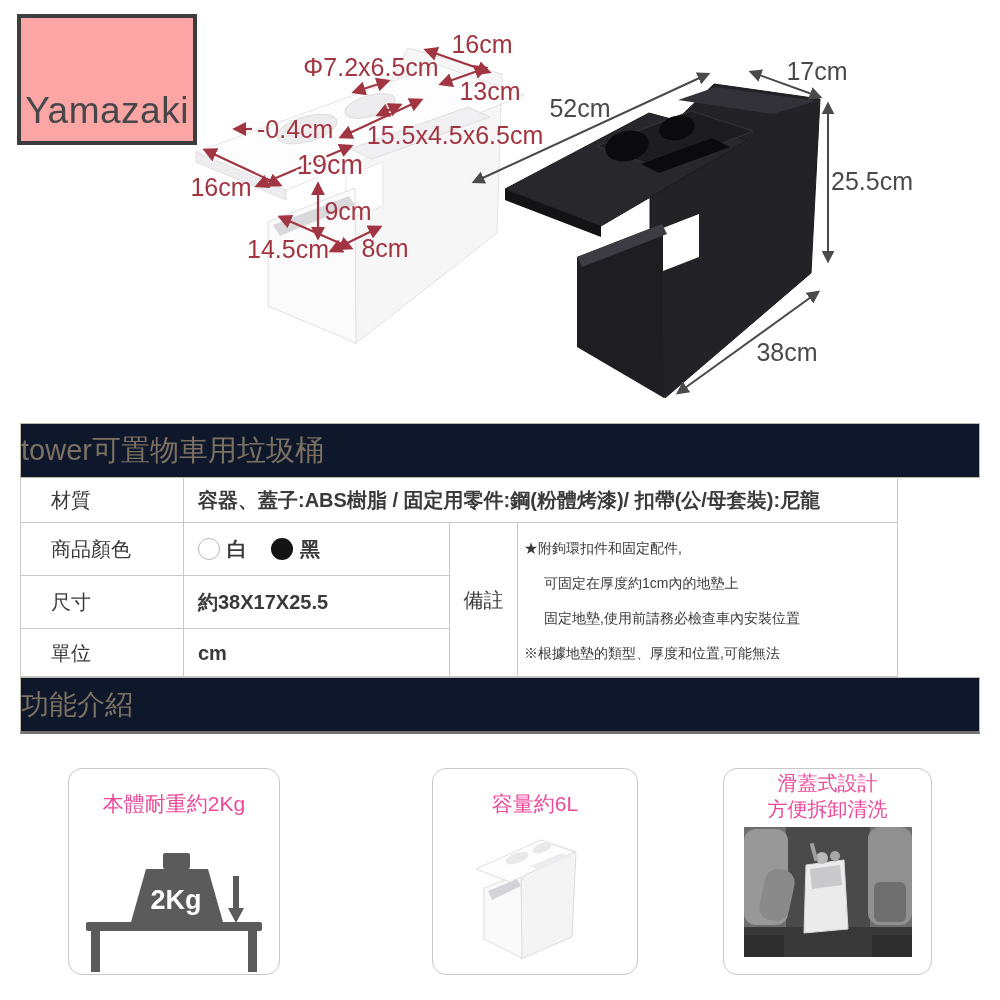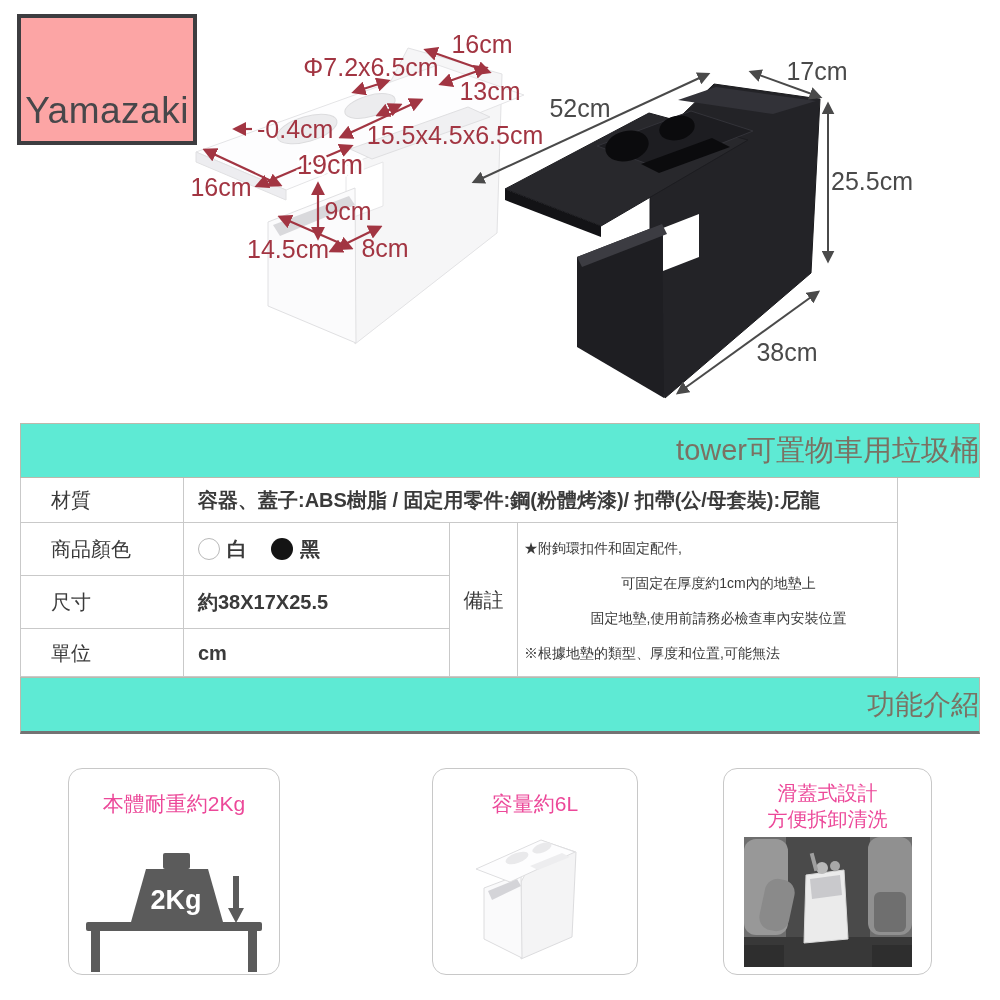--- a/index.html
+++ b/index.html
@@ -18,58 +18,58 @@
   .logo-text { font-size:37px; color:#47474a; letter-spacing:0.5px; }
 
   .dim-r { stroke:#a23542; stroke-width:2.2; }
   .dim-g { stroke:#4a4a4a; stroke-width:2; }
   .lr { fill:#a23542; font-size:25px; font-family:"Liberation Sans",sans-serif; }
   .lg { fill:#4a4a4a; font-size:25px; font-family:"Liberation Sans",sans-serif; }
   .outline { font-size:27px; stroke:#ffffff; stroke-width:5px; paint-order:stroke; }
 
   
   .bar {
-    position:absolute; left:20px; width:960px; background:#5eead4;
+    position:absolute; left:20px; width:960px; background:#0f172a;
     border:1px solid #bdb8ac; color:#7b7163;
-    display:flex; align-items:center; justify-content:flex-end;
+    display:flex; align-items:center; justify-content:flex-start;
   }
   .spec-title-bar { top:423px; height:55px; font-size:29px; }
   .features-bar  { top:677px; height:57px; font-size:28px; border-bottom:3px solid #737373; }
 
   .spec-table {
     position:absolute; left:20px; top:478px; width:878px; height:199px;
     display:grid; border:1px solid #c9c9c9; border-top:none;
     grid-template-columns:163px 266px 68px 1fr;
     grid-template-rows:45px 53px 53px 48px;
     font-size:20px; color:#3a3a3a; background:#fff;
   }
   .cell { display:flex; align-items:center; }
   .cell-label { padding-left:30px; border-right:1px solid #c9c9c9; }
   .cell-value { padding-left:14px;font-weight:bold; }
   .rb { border-right:1px solid #c9c9c9; }
   .bb { border-bottom:1px solid #c9c9c9; }
   .r1v { grid-column:2 / 5; }
   .note-label { grid-row:2 / 5; grid-column:3; justify-content:center; padding-left:0; border-right:1px solid #c9c9c9; }
   .note-body { grid-row:2 / 5; grid-column:4; display:block; padding:8px 4px 0 6px; font-size:14px; line-height:35px; }
-  .note-line.indent { padding-left:20px;text-align:center; }
+  .note-line.indent { padding-left:20px; }
 
   .swatch { display:inline-block; width:22px; height:22px; border-radius:50%; margin-right:7px; vertical-align:-4px; }
   .swatch-white { background:#fff; border:1px solid #b9b9b9; }
   .swatch-black { background:#141414; margin-left:24px; }
 
   
   .card {
     position:absolute; top:768px; height:207px; background:#fff;
     border:1px solid #c8c8c8; border-radius:14px; text-align:center;
   }
   .card1 { left:68px;  width:212px; }
   .card2 { left:401px; width:206px;margin-left:31px; }
   .card3 { left:723px; width:209px; }
   .card-title { margin-top:21px; font-size:21px; color:#ec4899; }
-  .card3 .card-title { margin-top:11px; line-height:26px; font-size:20px; }
+  .card3 .card-title { margin-top:1px; line-height:26px; font-size:20px; }
   .card-art { display:block; margin:0 auto; }
 </style>
 </head>
 <body>
 
 <div class="page">
 
   <div class="hero">
     <div class="logo-box">
       <span class="logo-text">Yamazaki</span>

